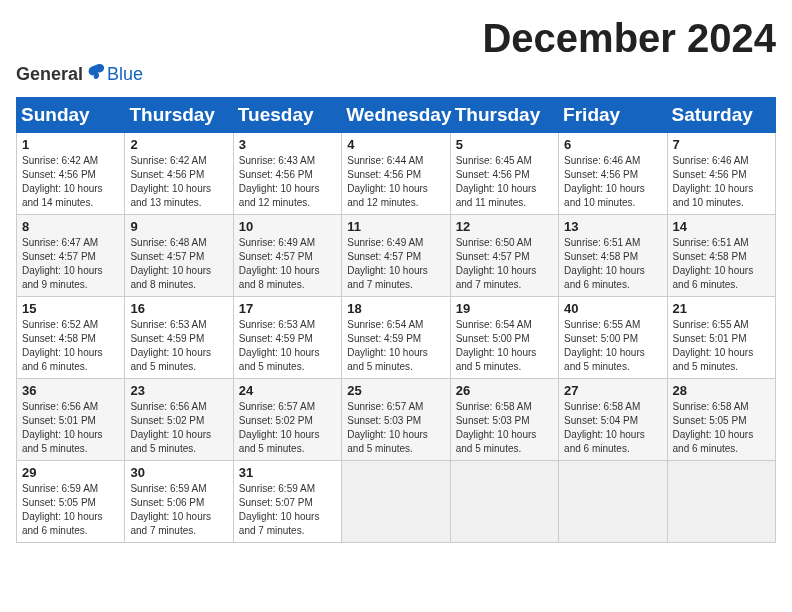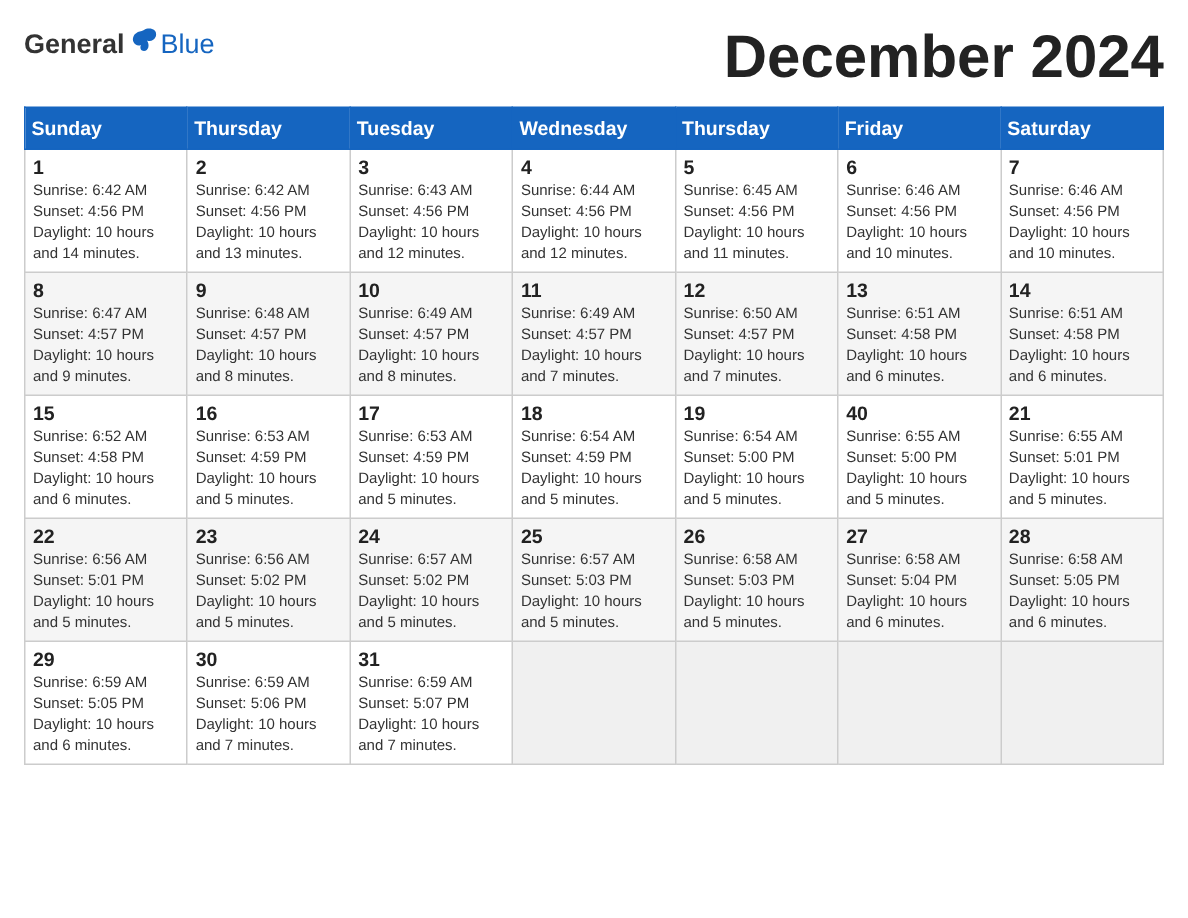--- a/index.html
+++ b/index.html
@@ -13,20 +13,21 @@
     .header {
       display: flex;
       justify-content: space-between;
       align-items: flex-start;
       margin-bottom: 10px;
     }
     .logo {
       display: flex;
       align-items: center;
       gap: 4px;
+      margin-top: 45px;
     }
     .title-block {
       text-align: right;
     }
     .month-title {
       font-size: 40px;
       font-weight: bold;
       color: #222;
     }
     .location-title {
@@ -34,21 +35,21 @@
       color: #444;
     }
     table {
       width: 100%;
       border-collapse: collapse;
       table-layout: fixed;
     }
     thead th {
       background-color: #1565c0;
       color: #fff;
-      font-size: 13px;
+      font-size: 19px;
       font-weight: bold;
       padding: 6px 4px;
       text-align: left;
       border: 1px solid #1565c0;
     }
     td {
       border: 1px solid #ccc;
       vertical-align: top;
       padding: 4px 5px;
       font-size: 10.5px;
@@ -195,21 +196,21 @@
         <span class="day-num">40</span>
         <span class="day-info">Sunrise: 6:55 AM<br>Sunset: 5:00 PM<br>Daylight: 10 hours and 5 minutes.</span>
       </td>
         <td>
         <span class="day-num">21</span>
         <span class="day-info">Sunrise: 6:55 AM<br>Sunset: 5:01 PM<br>Daylight: 10 hours and 5 minutes.</span>
       </td>
       </tr>
       <tr>
         <td>
-        <span class="day-num">22</span>
+        <span class="day-num">36</span>
         <span class="day-info">Sunrise: 6:56 AM<br>Sunset: 5:01 PM<br>Daylight: 10 hours and 5 minutes.</span>
       </td>
         <td>
         <span class="day-num">23</span>
         <span class="day-info">Sunrise: 6:56 AM<br>Sunset: 5:02 PM<br>Daylight: 10 hours and 5 minutes.</span>
       </td>
         <td>
         <span class="day-num">24</span>
         <span class="day-info">Sunrise: 6:57 AM<br>Sunset: 5:02 PM<br>Daylight: 10 hours and 5 minutes.</span>
       </td>

